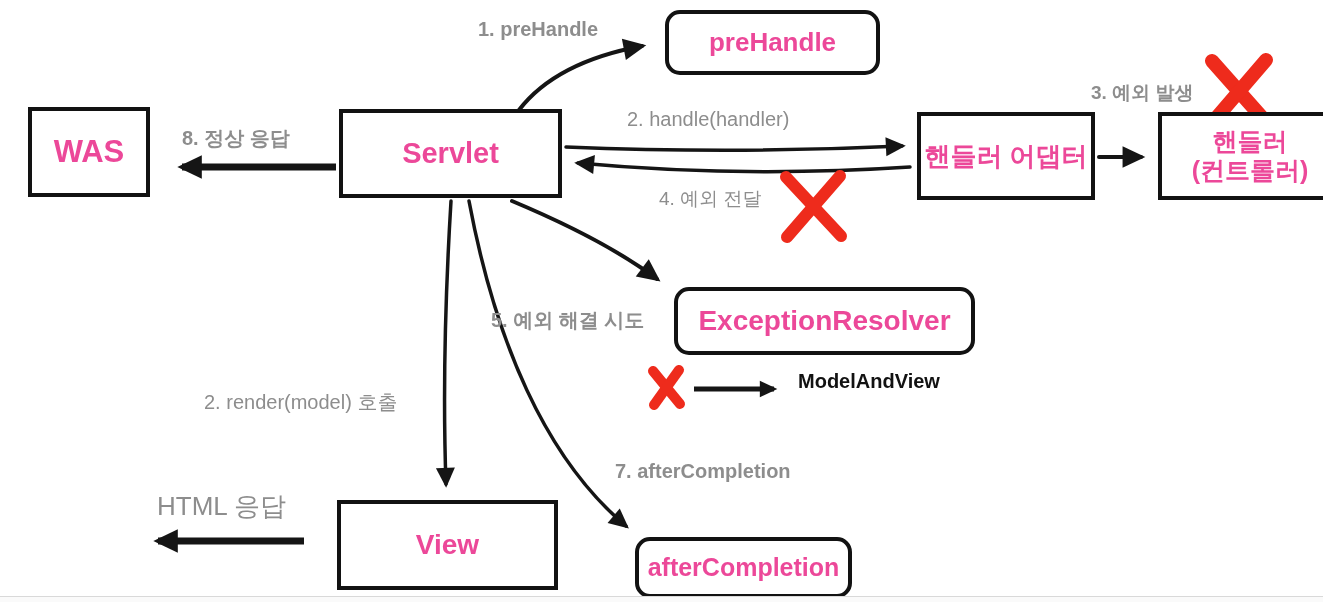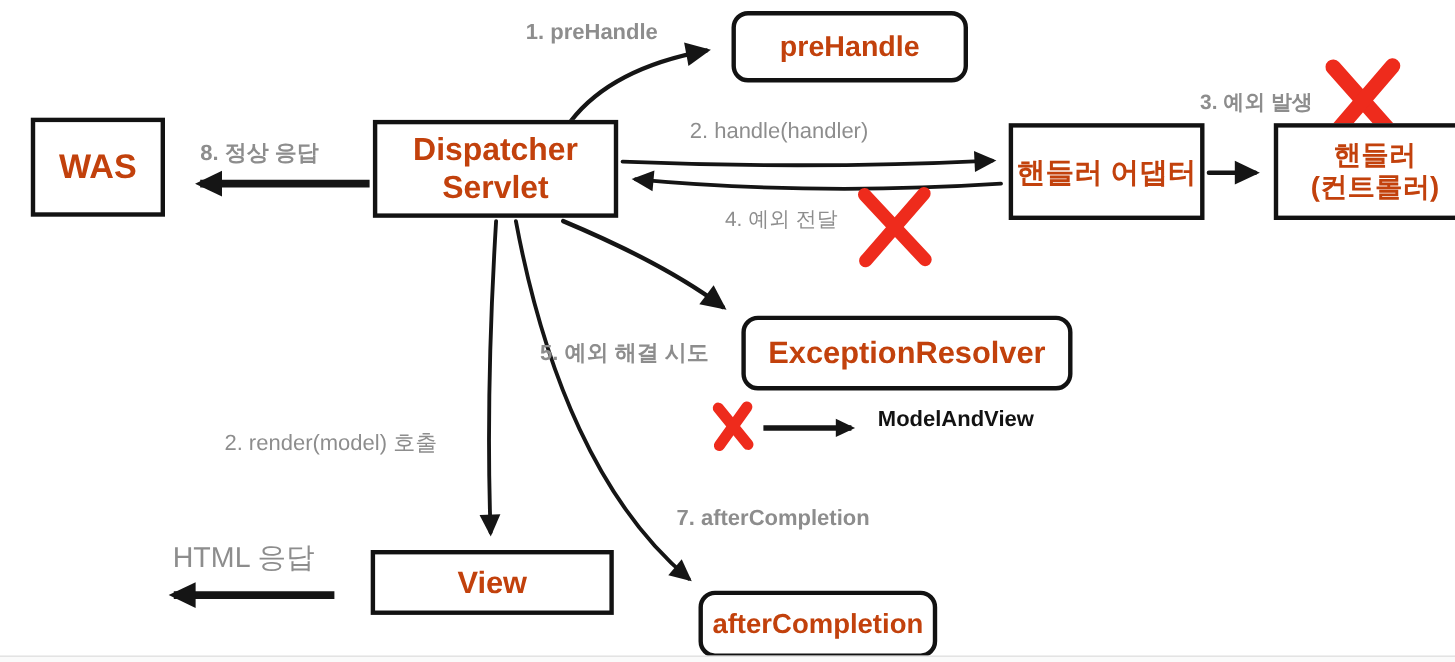--- a/index.html
+++ b/index.html
@@ -9,35 +9,35 @@
     background:#ffffff;
     font-family:"Liberation Sans","DejaVu Sans",sans-serif;
     overflow:hidden;
     border-right:1px solid #e3e3e3;
   }
   .arrow-layer{position:absolute;left:0;top:0;width:1323px;height:602px;}
   .node{
     position:absolute;
     background:#ffffff;
     border:4px solid #121212;
-    color:#c2410c;
+    color:#ec4899;
     display:flex;flex-direction:column;align-items:center;justify-content:center;
     text-align:center;
     font-weight:bold;
     box-sizing:border-box;
     line-height:1.18;
   }
   .rounded{border-radius:15px;}
   .node-was{left:28px;top:107px;width:122px;height:90px;font-size:31px;}
   .node-dispatcher{left:339px;top:109px;width:223px;height:89px;font-size:29px;}
   .node-prehandle{left:665px;top:10px;width:215px;height:65px;font-size:26px;}
   .node-adapter{left:917px;top:112px;width:178px;height:88px;font-size:26px;}
   .node-handler{left:1158px;top:112px;width:184px;height:88px;font-size:25px;}
   .node-exres{left:674px;top:287px;width:301px;height:68px;font-size:28px;}
-  .node-view{left:337px;top:500px;width:221px;height:59px;font-size:28px;text-align:right;}
+  .node-view{left:337px;top:500px;width:221px;height:90px;font-size:28px;text-align:right;}
   .node-aftercomp{left:635px;top:537px;width:217px;height:61px;font-size:25px;}
   .edge-label{
     position:absolute;
     color:#8d8d8d;
     font-size:20px;
     white-space:nowrap;
   }
   .bold{font-weight:bold;}
   .lbl-1{left:478px;top:18px;}
   .lbl-2{left:627px;top:108px;}
@@ -104,21 +104,20 @@
       <path d="M653 371 L680 404"></path>
       <path d="M679 370 L654 405"></path>
     </g>
   </svg>
 
   <div class="node node-was">
     <span>WAS</span>
   </div>
 
   <div class="node node-dispatcher">
-    <span>Dispatcher</span>
     <span>Servlet</span>
   </div>
 
   <div class="node rounded node-prehandle">
     <span>preHandle</span>
   </div>
 
   <div class="node node-adapter">
     <span>핸들러 어댑터</span>
   </div>

